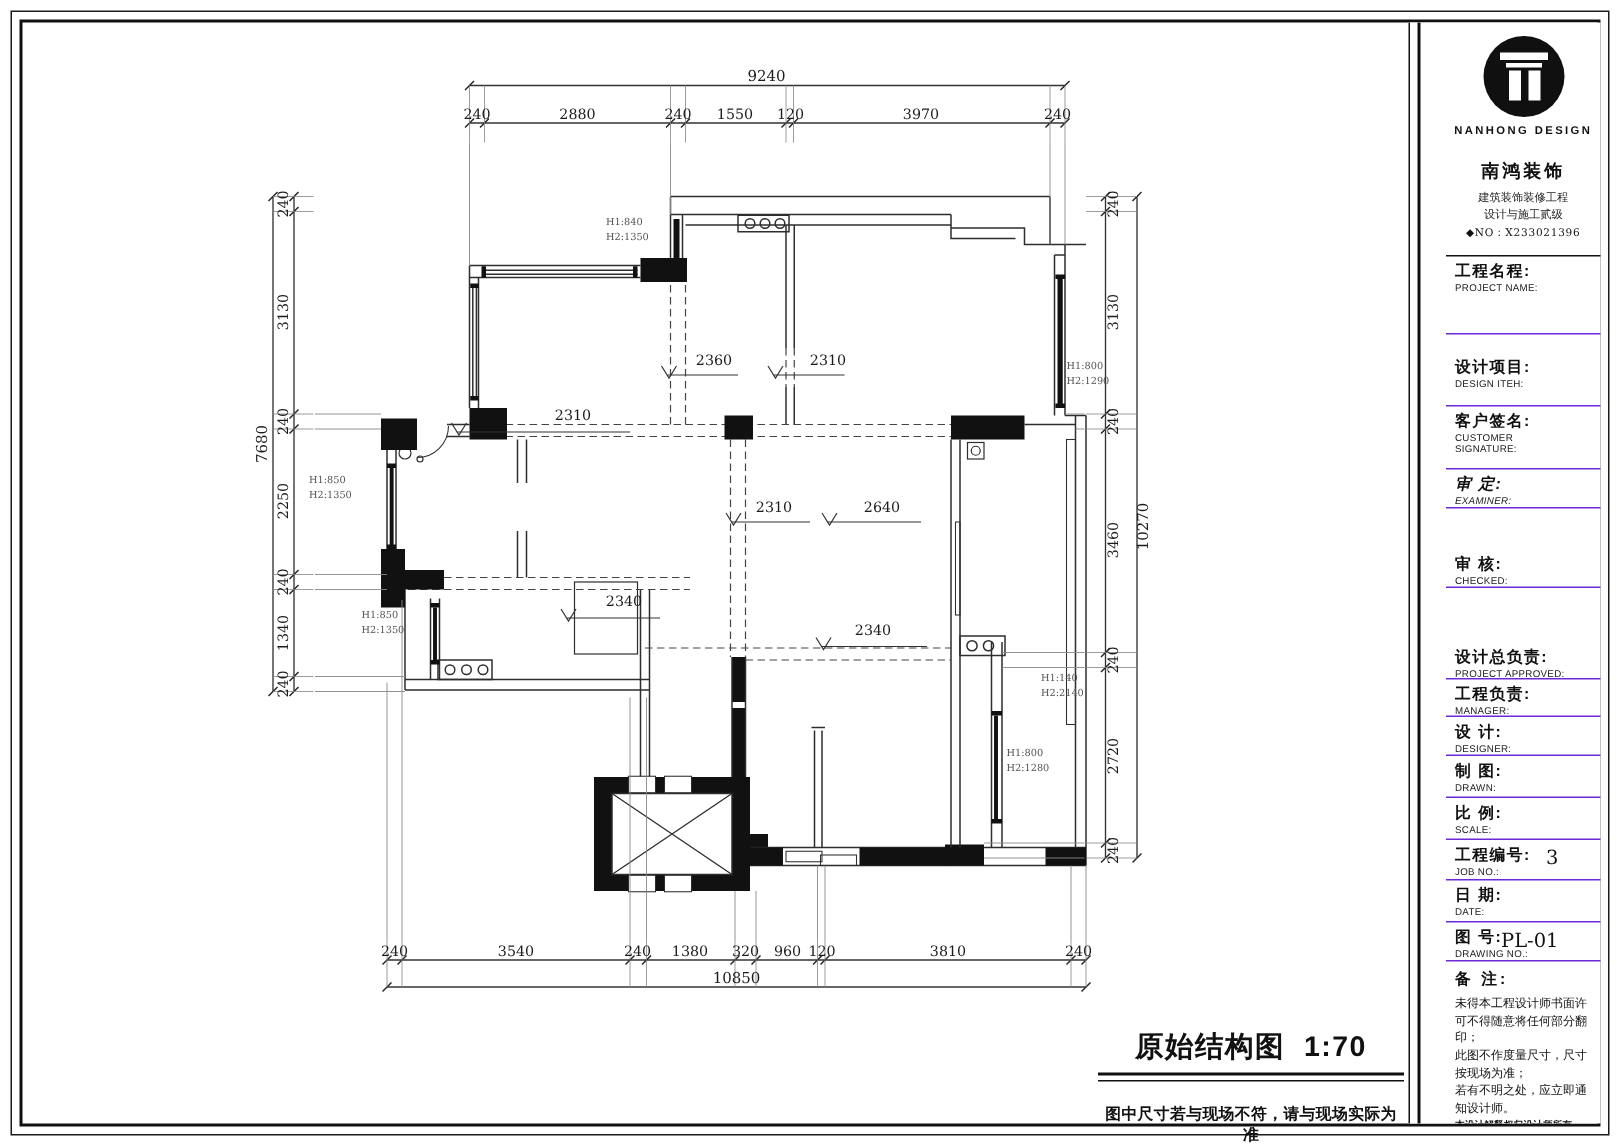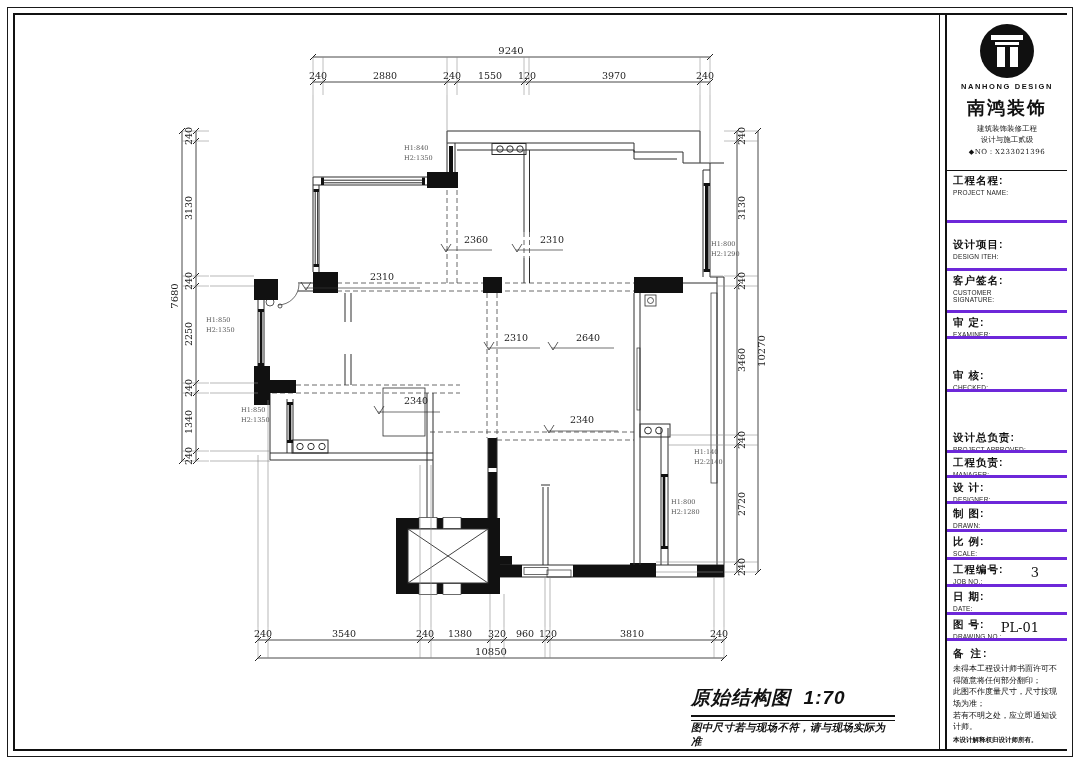--- a/index.html
+++ b/index.html
@@ -9,46 +9,46 @@
   .b-inner{position:absolute;left:13px;top:13px;right:13px;bottom:13px;border:2.5px solid #111;pointer-events:none;}
   svg.plan{position:absolute;left:0;top:0;}
   svg .dash{stroke-dasharray:5 3;stroke-width:0.8;stroke:#444;}
   svg .ext{stroke:#888;stroke-width:0.6;fill:none;}
   svg .blk{fill:#111;stroke:none;}
   svg text.dim{font-family:"DejaVu Serif",serif;font-size:9.5px;fill:#1c1c1c;}
   svg text.dimbig{font-family:"DejaVu Serif",serif;font-size:10px;fill:#1c1c1c;}
   svg text.hlab{font-family:"DejaVu Serif",serif;font-size:6.5px;fill:#555;}
   
   .titleblock{position:absolute;left:939px;top:15px;bottom:15px;width:127px;background:#fff;border-left:1px solid #111;}
-  .tb-inner{position:absolute;left:5px;top:0;right:0;bottom:0;border-left:2px solid #111;display:flex;flex-direction:column;}
+  .tb-inner{position:absolute;left:5px;top:0;right:0;bottom:0;border-left:2px solid #111;display:flex;flex-direction:column;padding-left:17px;}
   .brand{height:156px;border-bottom:1px solid #111;text-align:center;padding-top:9px;box-sizing:border-box;}
   .logo-circle{width:54px;height:54px;border-radius:50%;background:#101010;margin:0 auto;position:relative;}
   .logo-circle .cap{position:absolute;left:11px;top:11px;width:32px;height:5px;background:#fff;}
   .logo-circle .cap2{position:absolute;left:15px;top:18px;width:24px;height:3px;background:#fff;}
   .logo-circle .leg1{position:absolute;left:17px;top:23px;width:8px;height:20px;background:#fff;}
   .logo-circle .leg2{position:absolute;left:30px;top:23px;width:8px;height:20px;background:#fff;}
   .logo-en{font-size:7.5px;letter-spacing:1.6px;margin-top:4px;font-weight:bold;}
-  .logo-cn{font-size:18px;font-weight:bold;letter-spacing:2px;margin-top:5px;}
+  .logo-cn{font-size:12px;font-weight:bold;letter-spacing:2px;margin-top:15px;}
   .cert{font-size:7.5px;color:#222;margin-top:3px;line-height:1.5;}
   .certno{font-size:7px;font-family:"DejaVu Serif",serif;margin-top:1px;letter-spacing:0.5px;}
   .tb-fields{display:flex;flex-direction:column;}
-  .tb-row{border-bottom:3px solid #6d28d9;box-sizing:border-box;position:relative;padding:3px 0 0 6px;overflow:hidden;}
+  .tb-row{border-bottom:1px solid #6d28d9;box-sizing:border-box;position:relative;padding:3px 0 0 6px;overflow:hidden;}
   .tb-cn{font-size:10.5px;font-weight:bold;letter-spacing:1px;display:block;}
   .tb-en{font-size:6.5px;color:#222;margin-top:1px;white-space:pre-line;letter-spacing:0.2px;}
   .tb-val{position:absolute;right:28px;top:5px;font-size:13px;font-family:"DejaVu Serif",serif;}
   .tb-notes{flex:1;padding:5px 5px 0 6px;font-size:8px;line-height:1.45;box-sizing:border-box;overflow:hidden;}
   .n-label{font-size:10.5px;font-weight:bold;letter-spacing:2px;margin-bottom:2px;}
   .n-fine{font-size:6.5px;font-weight:bold;margin-top:2px;}
   .n-phone{font-size:8.5px;margin-top:5px;font-family:"DejaVu Serif",serif;}
   
-  .caption{position:absolute;left:691px;top:685px;width:204px;font-style:italic;}
+  .caption{position:absolute;left:732px;top:685px;width:204px;text-align:center;}
   .caption-title{font-size:19px;font-weight:bold;letter-spacing:1px;padding-bottom:4px;}
   .cap-rule1{border-top:2px solid #111;margin-top:0;}
   .cap-rule2{border-top:1.5px solid #111;margin-top:2.5px;}
-  .caption-note{font-size:10.5px;margin-top:0;letter-spacing:0.3px;font-weight:bold;}
+  .caption-note{font-size:10.5px;margin-top:15px;letter-spacing:0.3px;font-weight:bold;}
 </style>
 </head>
 <body>
 
 <div class="page">
 
   <svg class="plan" width="1080" height="764" viewBox="0 0 1080 764">
     <g stroke="#2e2e2e" stroke-width="1" fill="none">
 
       <path d="M447,131 H700 M447,131 V143 M700,131 V163"></path>
@@ -333,21 +333,21 @@
           </div>
           <div class="tb-row" style="height: 36px; margin-top: 12px;">
             <span class="tb-cn">设计项目:</span>
             <div class="tb-en">DESIGN ITEH:</div>
           </div>
           <div class="tb-row" style="height: 42px;">
             <span class="tb-cn">客户签名:</span>
             <div class="tb-en">CUSTOMER
 SIGNATURE:</div>
           </div>
-          <div class="tb-row" style="height: 26px;">
+          <div class="tb-row" style="height: 26px; font-style: italic;">
             <span class="tb-cn">审  定:</span>
             <div class="tb-en">EXAMINER:</div>
           </div>
           <div class="tb-row" style="height: 26px; margin-top: 27px;">
             <span class="tb-cn">审  核:</span>
             <div class="tb-en">CHECKED:</div>
           </div>
           <div class="tb-row" style="height: 25px; margin-top: 36px;">
             <span class="tb-cn">设计总负责:</span>
             <div class="tb-en">PROJECT APPROVED:</div>

